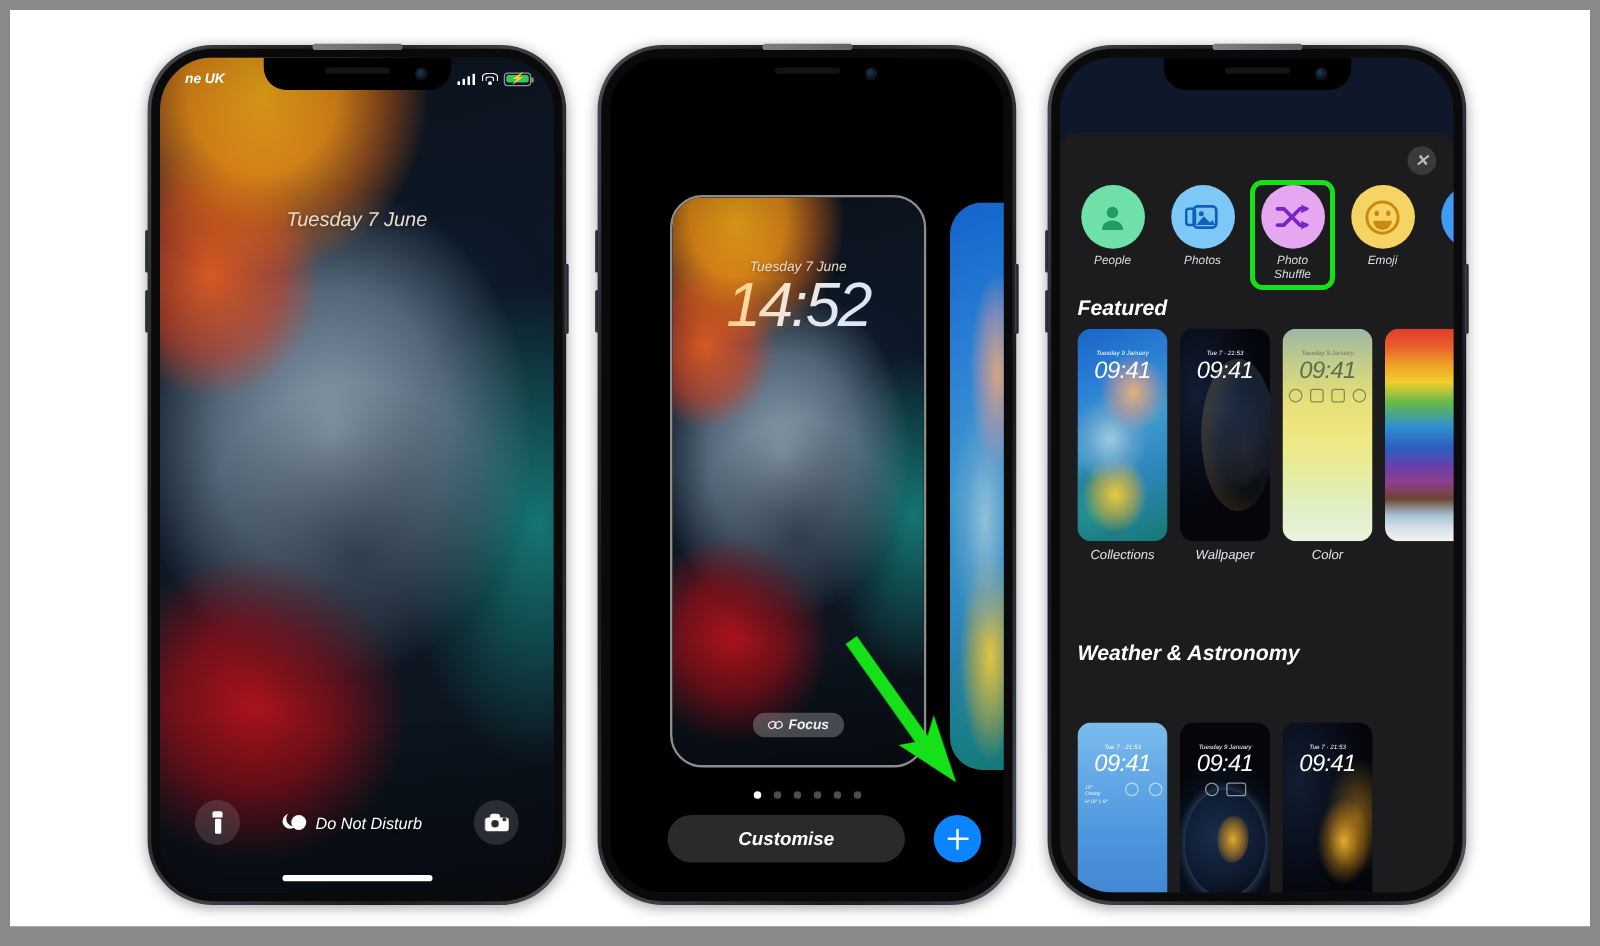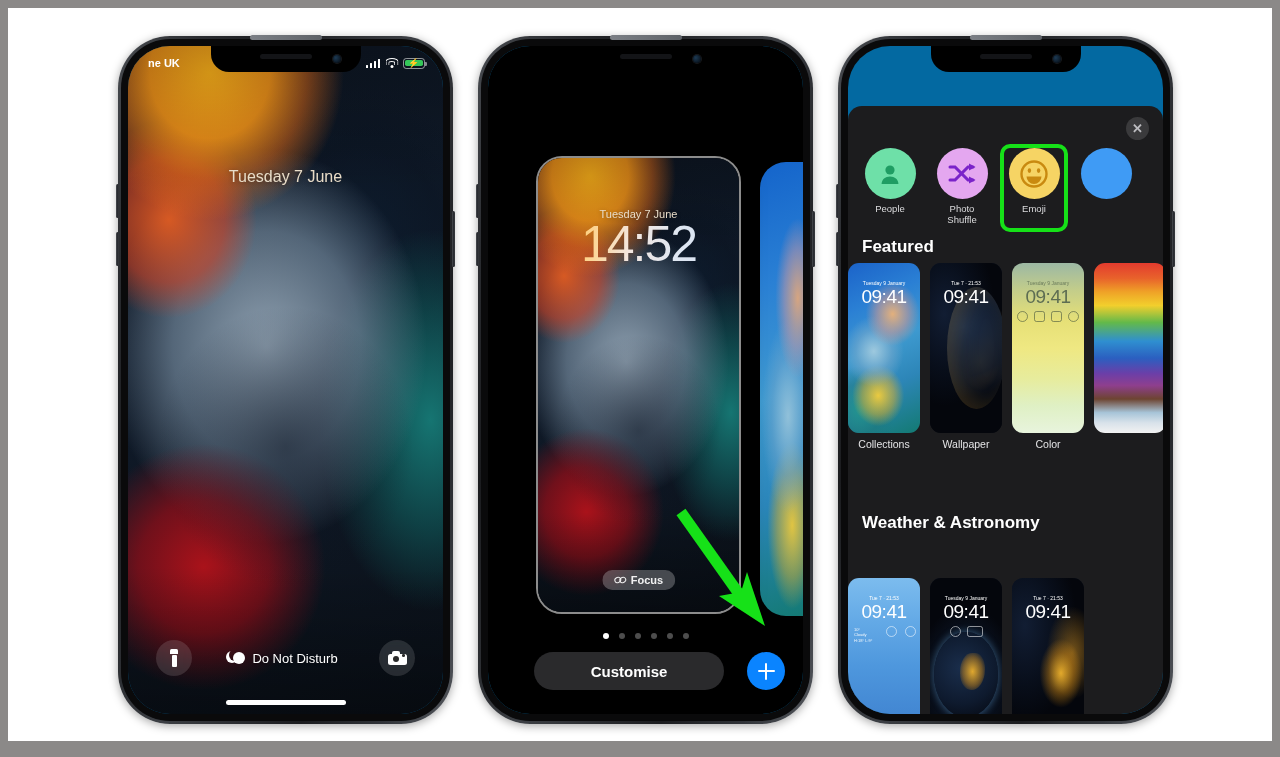--- a/index.html
+++ b/index.html
@@ -27,21 +27,22 @@
   }
   .frame::after{
     content:""; position:absolute; inset:3px;
     border-radius:49px;
     background:#0a0a0b;
   }
   .screen {
     position:absolute; left:10px; top:10px; right:10px; bottom:10px;
     border-radius:42px;
     overflow:hidden;
-    background:#0369a1;
+    background:#0f172a;
+    font-style:italic;
   }
   .notch {
     position:absolute; top:0; left:50%; transform:translateX(-50%);
     width:150px; height:26px; background:#000;
     border-bottom-left-radius:18px; border-bottom-right-radius:18px;
     z-index:30;
   }
   .notch .speaker{
     position:absolute; top:8px; left:50%; transform:translateX(-50%);
     width:52px; height:5px; border-radius:3px; background:#131417;
@@ -231,21 +232,21 @@
     display:flex; align-items:center; justify-content:center; }
   .cat .lbl{ color:#dcdcde; font-size:9.5px; text-align:center; line-height:1.15; }
   .cat-highlight{
     position:absolute; border:4px solid #16e118; border-radius:10px;
     z-index:40; pointer-events:none;
   }
 
   .sec-title{ position:absolute; left:14px; color:#fff; font-weight:700; }
   .sec-sub{ position:absolute; left:14px; right:14px; color:#f2f2f2; font-size:11.5px; line-height:1.35; }
 
-  .card-row{ position:absolute; display:flex; gap:10px; }
+  .card-row{ position:absolute; display:flex; gap:10px; padding-left:14px; }
   .wp-card{ border-radius:11px; overflow:hidden; position:relative; flex:0 0 auto; }
   .wp-label{ color:#e3e3e5; font-size:10.5px; text-align:center; margin-top:5px; }
   .wp-time{ position:absolute; left:0; right:0; text-align:center; color:#fff;
     font-weight:500; letter-spacing:-.5px; }
   .wp-date{ position:absolute; left:0; right:0; text-align:center; color:#fff;
     font-size:5px; }
   .wp-cplx{ position:absolute; left:0; right:0; display:flex; justify-content:center; gap:6px; }
   .wp-cplx i{ width:11px; height:11px; border-radius:50%;
     border:1px solid rgba(255,255,255,.55); display:block; }
   .wp-cplx i.sq{ border-radius:2.5px; }
@@ -460,20 +461,31 @@
           <div class="cat">
             <div class="circ" style="background:#6ee0a8;">
               <svg width="26" height="26" viewBox="0 0 26 26">
                   <circle cx="13" cy="9" r="4.6" fill="#1f9d63"></circle>
                   <path d="M4.6 23c0-4.8 3.8-7.6 8.4-7.6s8.4 2.8 8.4 7.6z" fill="#1f9d63"></path>
                 </svg>
             </div>
             <div class="lbl">People</div>
           </div>
 
+          <div class="cat">
+            <div class="circ" style="background:#7ec8f7;">
+              <svg width="28" height="22" viewBox="0 0 28 22">
+                <rect x="1" y="4" width="7" height="13" rx="2" fill="none" stroke="#1060b8" stroke-width="2"></rect>
+                <rect x="7" y="2" width="18" height="17" rx="3" fill="none" stroke="#1060b8" stroke-width="2.2"></rect>
+                <circle cx="13" cy="8" r="2" fill="#1060b8"></circle>
+                <path d="M9 17 L15 10 L20 15 L22 13 L24 17 Z" fill="#1060b8"></path>
+              </svg>
+            </div>
+            <div class="lbl">Photos</div>
+          </div>
 
           <div class="cat">
             <div class="circ" style="background:#e4a7f0;">
               <svg width="28" height="24" viewBox="0 0 28 24">
                 <path d="M2 5 H7 L20 18 H25" fill="none" stroke="#7a23c9" stroke-width="3" stroke-linecap="round"></path>
                 <path d="M2 18 H7 L20 5 H25" fill="none" stroke="#7a23c9" stroke-width="3" stroke-linecap="round"></path>
                 <polygon points="21,1.5 27.5,5 21,8.5" fill="#7a23c9"></polygon>
                 <polygon points="21,14.5 27.5,18 21,21.5" fill="#7a23c9"></polygon>
               </svg>
             </div>

